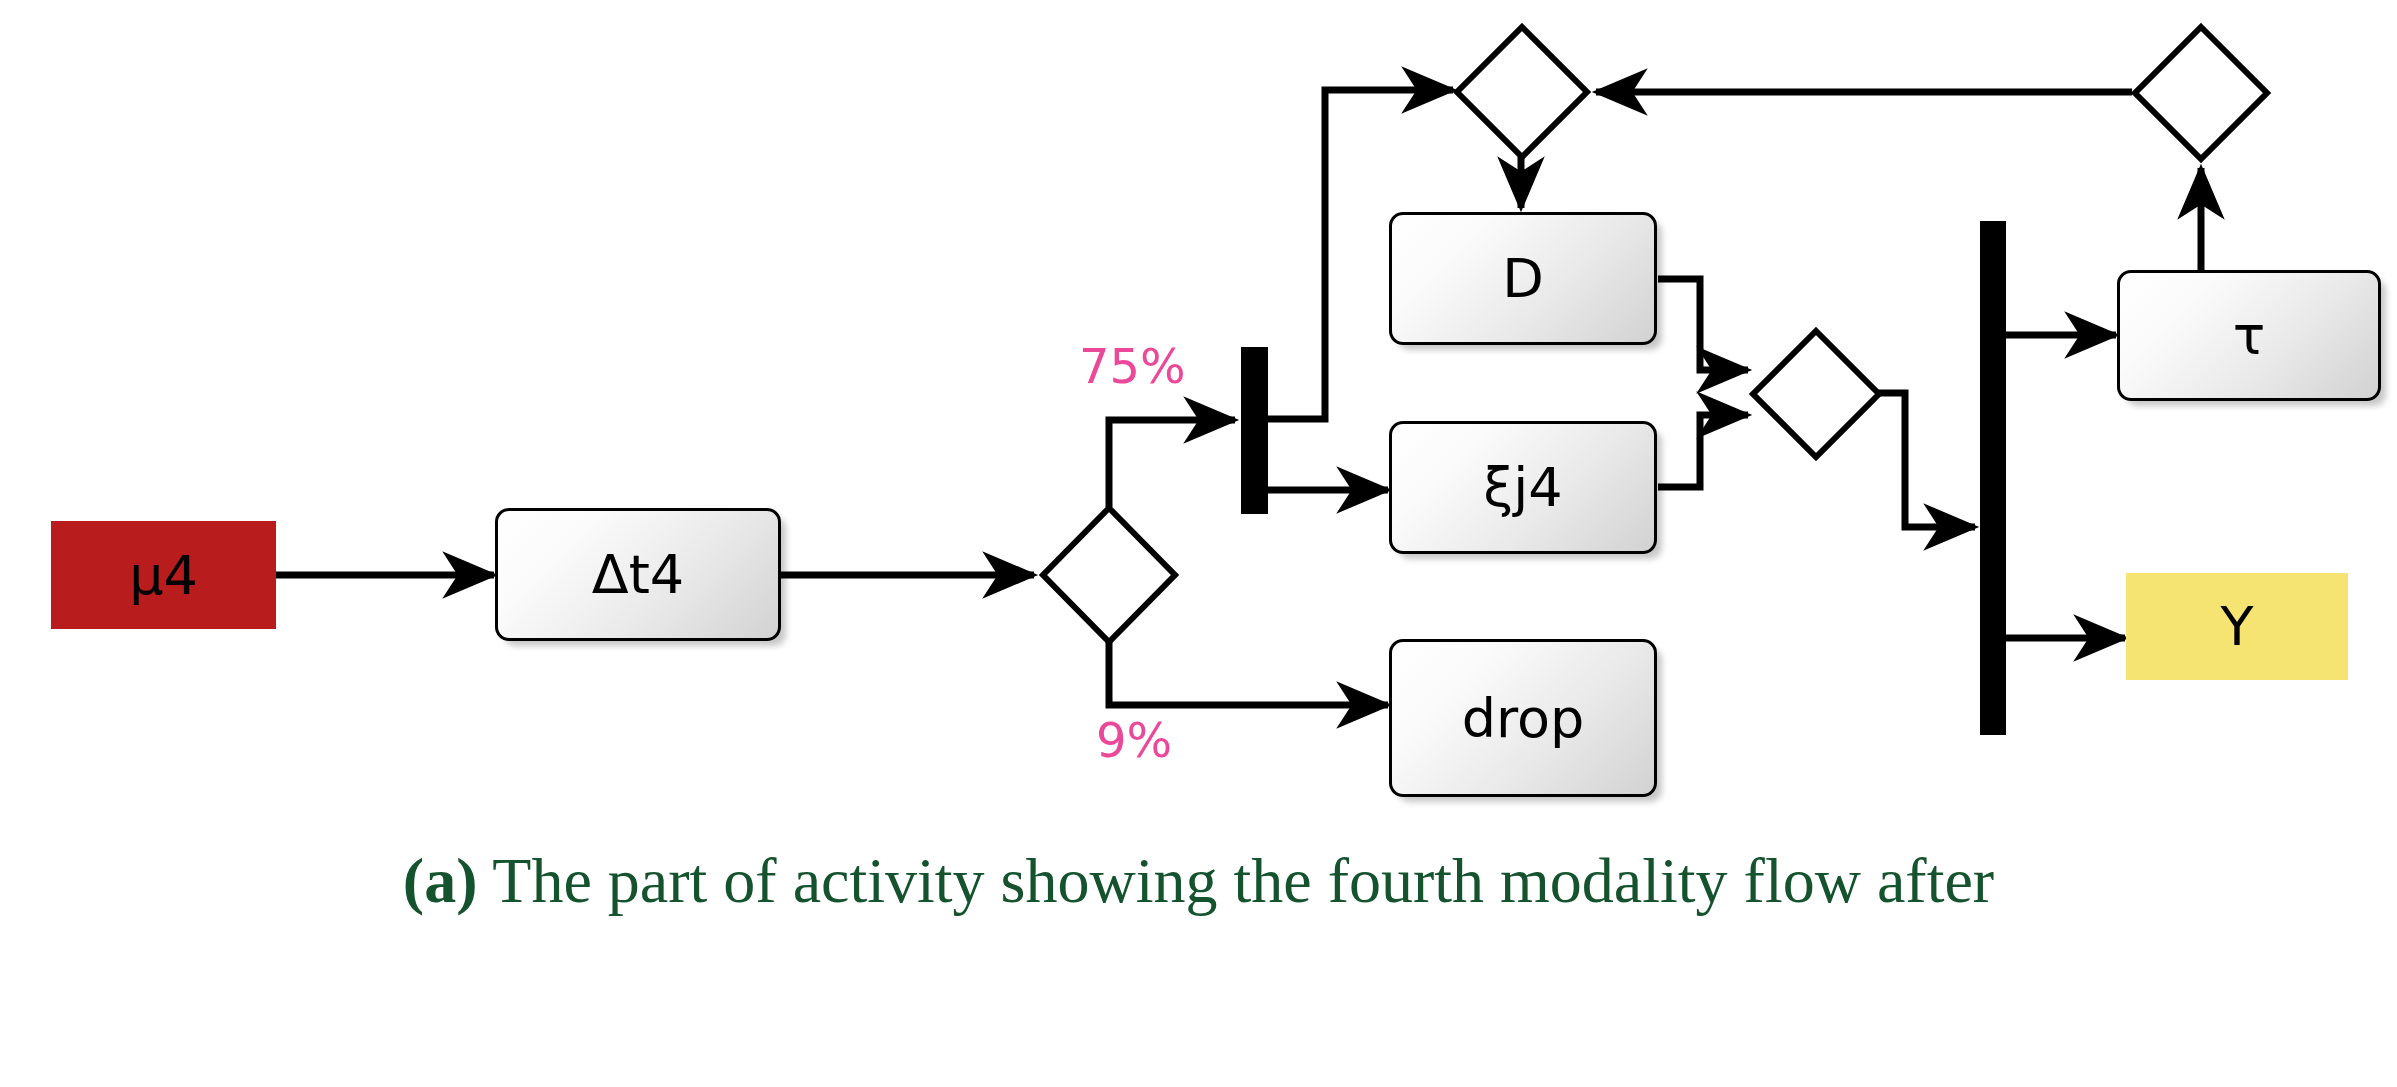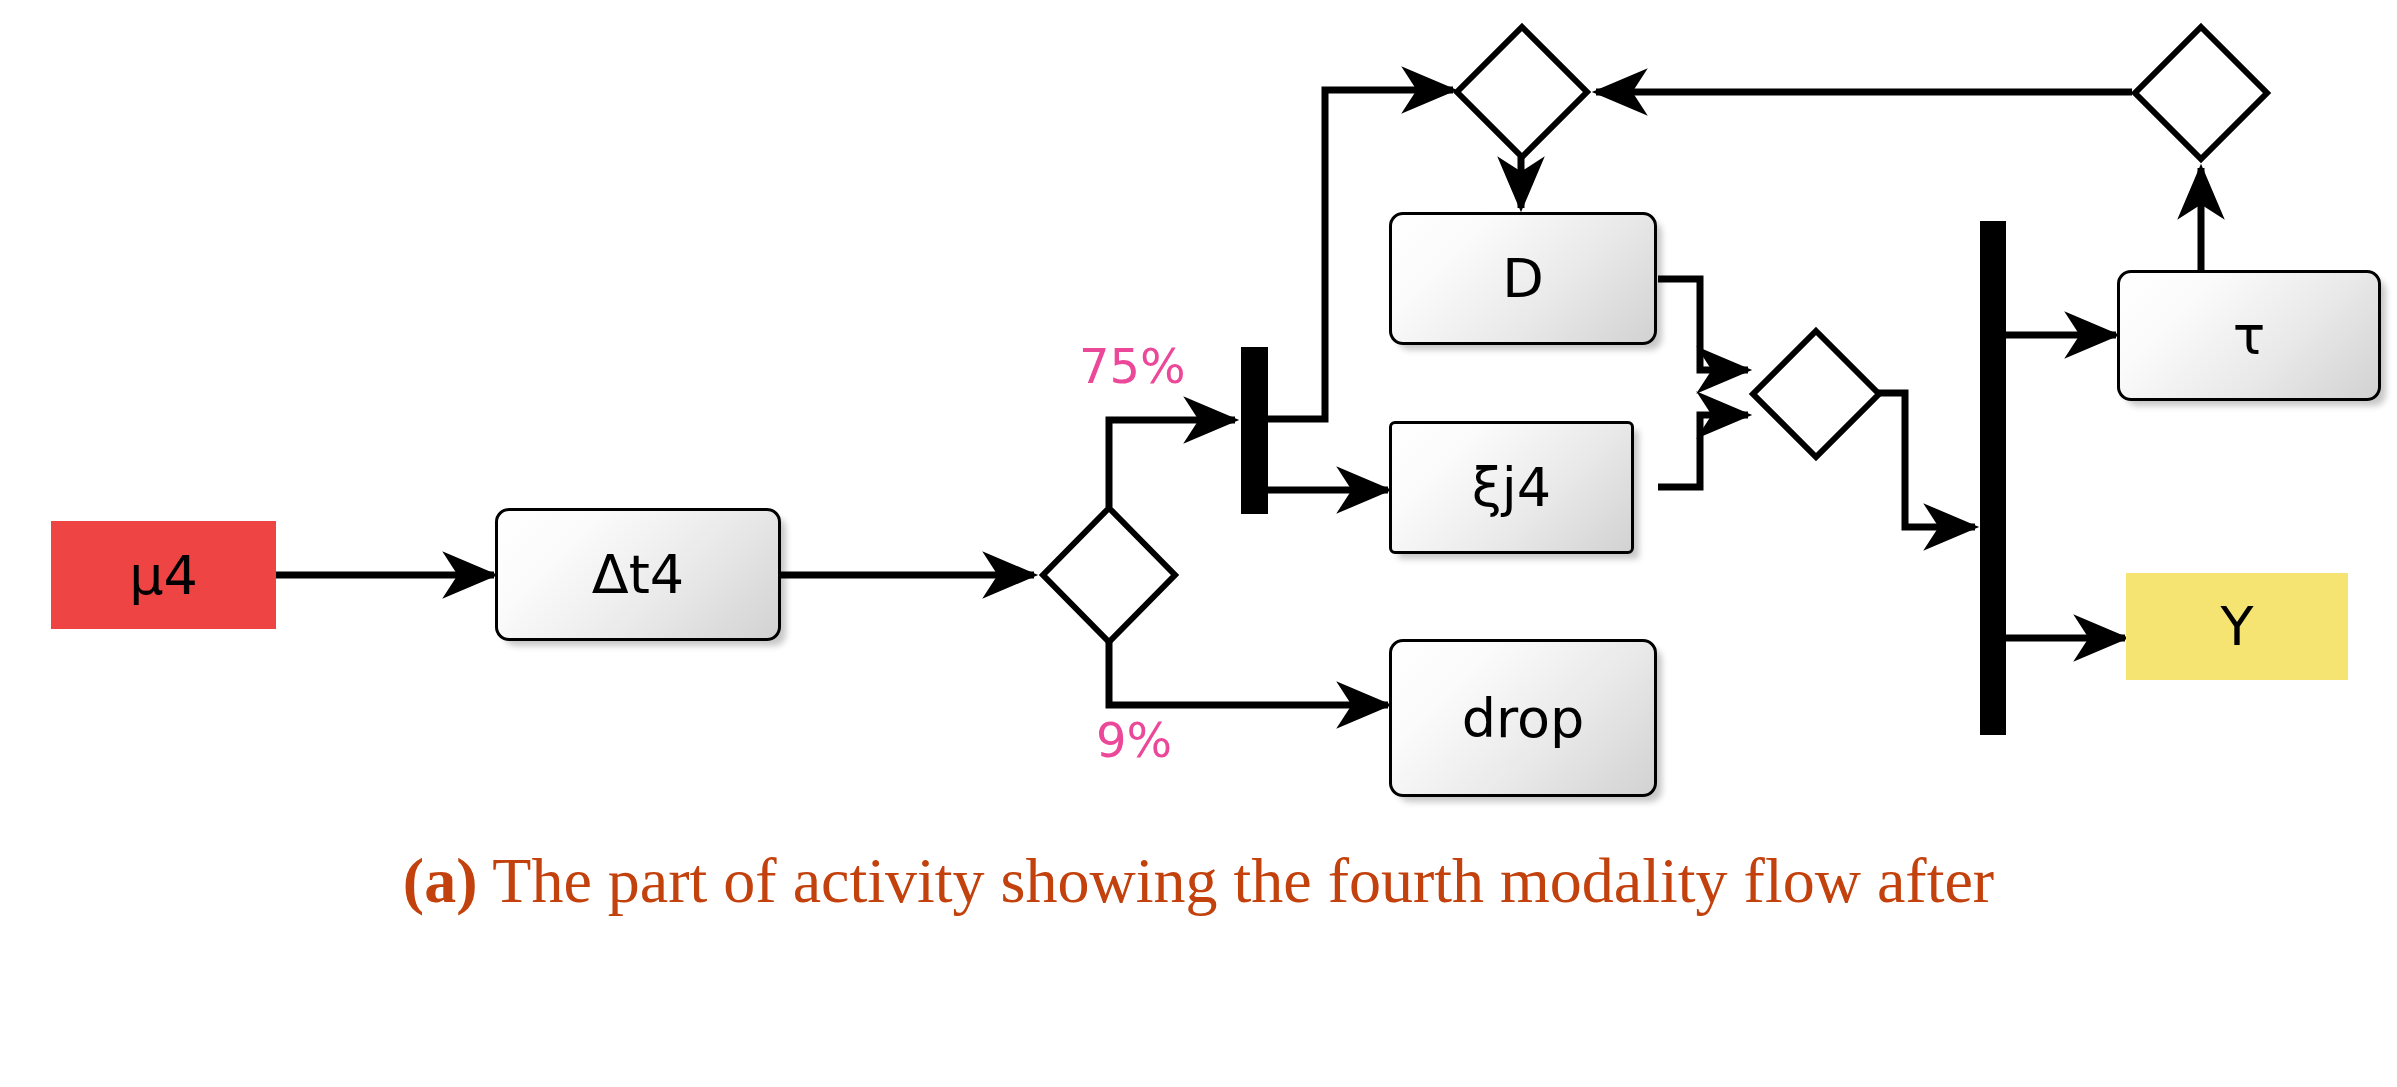--- a/index.html
+++ b/index.html
@@ -42,21 +42,21 @@
     border: 3px solid #000000;
     border-radius: 14px;
     background: linear-gradient(135deg, #ffffff 0%, #fbfbfb 25%, #e9e9e9 62%, #d2d2d2 100%);
     box-shadow: 7px 7px 6px -2px rgba(0,0,0,0.22);
   }
   
   .terminal {
     border: none;
     border-radius: 0;
   }
-  .start-node { background: #ef4444; }
+  .start-node { background: #b91c1c; }
   .end-node   { background: #f5e372; }
 
   .bar {
     position: absolute;
     background: #000000;
     z-index: 6;
   }
   .label {
     position: absolute;
     font-family: "DejaVu Sans", "Liberation Sans", sans-serif;
@@ -93,21 +93,21 @@
   }
   .caption {
     position: absolute;
     left: 0;
     top: 840px;
     width: 2397px;
     text-align: center;
     font-family: "Liberation Serif", "DejaVu Serif", serif;
     font-size: 64px;
     line-height: 1.28;
-    color: #c2410c;
+    color: #14532d;
   }
   .caption .cap-tag {
     font-weight: bold;
   }
 </style>
 </head>
 <body>
 
 <div id="page">
 
@@ -174,21 +174,21 @@
     </div>
 
     <div class="node action" style="left:495px; top:508px; width:286px; height:133px; font-size:54px;">
       <span>Δt4</span>
     </div>
 
     <div class="node action" style="left:1389px; top:212px; width:268px; height:133px; font-size:54px;">
       <span>D</span>
     </div>
 
-    <div class="node action" style="left:1389px; top:421px; width:245px; height:133px; font-size:54px;border-radius:6px;">
+    <div class="node action" style="left:1389px; top:421px; width:268px; height:133px; font-size:54px;">
       <span>ξj4</span>
     </div>
 
     <div class="node action" style="left:1389px; top:639px; width:268px; height:158px; font-size:54px;">
       <span>drop</span>
     </div>
 
     <div class="node action" style="left:2117px; top:270px; width:264px; height:131px; font-size:54px;">
       <span>τ</span>
     </div>

